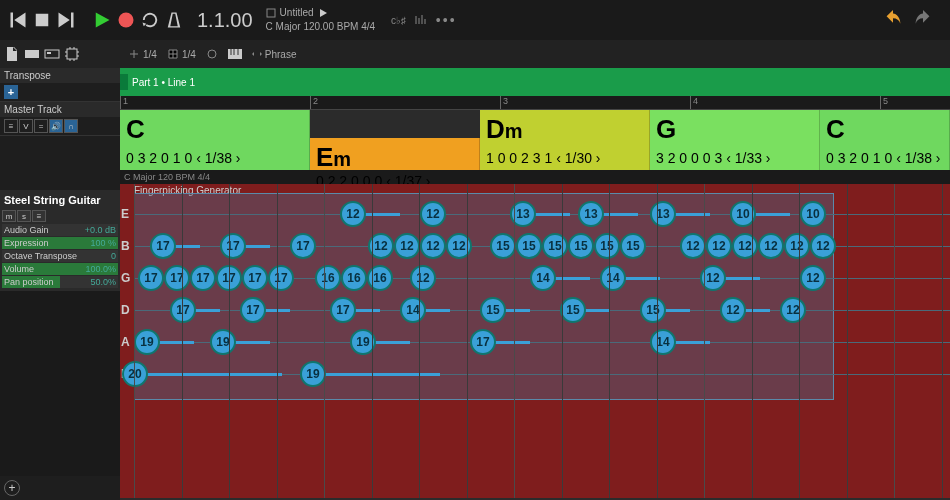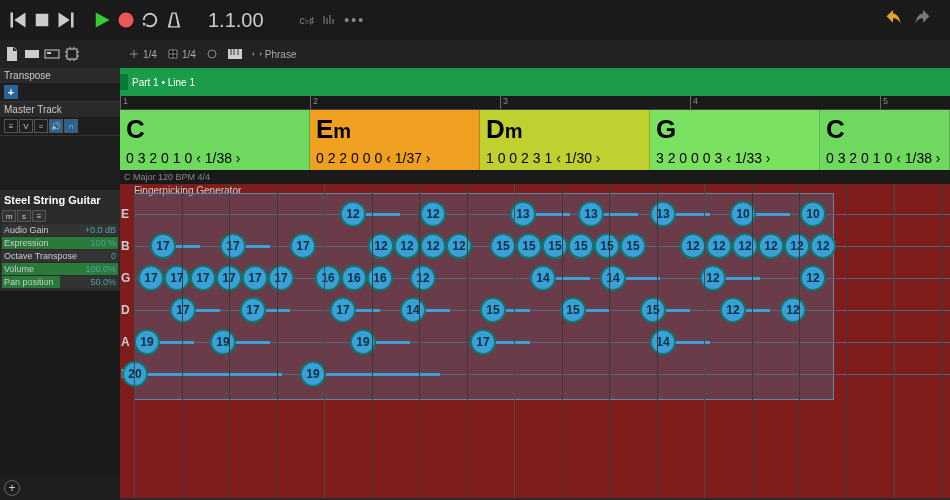--- a/index.html
+++ b/index.html
@@ -1,19 +1,19 @@
 <!DOCTYPE html>
 <html><head>
 <meta charset="utf-8">
 <style>
 *{margin:0;padding:0;box-sizing:border-box;font-family:Arial,Helvetica,sans-serif}
 body{background:#2b2b2b;color:#ccc;width:950px;height:500px;overflow:hidden;font-size:11px}
 .topbar{height:40px;background:#1a1a1a;display:flex;align-items:center;padding:0 8px;gap:4px}
 .tbtn{width:20px;height:20px;display:flex;align-items:center;justify-content:center;cursor:pointer}
-.pos-display{font-size:20px;color:#ccc;margin:0 20px;font-weight:300}
+.pos-display{font-size:20px;color:#ccc;margin:0 9px;font-weight:300}
 .proj-info{display:flex;flex-direction:column;font-size:10px;color:#aaa;line-height:14px}
 .proj-title{display:flex;align-items:center;gap:4px}
 .proj-title svg{width:10px;height:10px}
 .spacer{flex:1}
 .undo-redo{display:flex;gap:8px;margin-right:8px}
 .undo-redo svg{width:22px;height:22px}
 .row2{height:28px;background:#222;display:flex;align-items:center}
 .left-tools{width:120px;display:flex;gap:4px;padding:0 4px;align-items:center}
 .left-tools svg{width:16px;height:16px}
 .quant-bar{display:flex;align-items:center;gap:10px;padding-left:8px;font-size:10px;color:#aaa}
@@ -95,20 +95,32 @@
         <path fill="none" stroke="#ccc" stroke-width="1.5" d="M3 8a5 5 0 1 1 2 4"></path>
         <path fill="#ccc" d="M3 13l-1-3 3 1z"></path>
       </svg>
     </div>
   <div class="tbtn">
       <svg viewBox="0 0 16 16">
         <path fill="#ccc" d="M6 2h4l3 12H3zM7 3l-2 10h6L9 3z"></path>
       </svg>
     </div>
   <div class="pos-display">1.1.00</div>
+  <div class="proj-info">
+    <div class="proj-title">
+        <svg viewBox="0 0 10 10">
+          <rect x="1" y="1" width="8" height="8" fill="none" stroke="#888"></rect>
+        </svg>
+        <span>Untitled</span>
+        <svg viewBox="0 0 10 10">
+          <path fill="#ccc" d="M2 1l7 4-7 4z"></path>
+        </svg>
+      </div>
+    <div>C Major   120.00 BPM   4/4</div>
+  </div>
   <div style="margin-left:12px;display:flex;gap:8px;align-items:center">
     <span style="font-size:10px;color:#888">c♭♯</span>
     <svg width="14" height="14">
         <path stroke="#888" d="M2 3v8M5 5v6M8 2v9M11 6v5"></path>
       </svg>
     <span style="color:#888;font-size:14px;letter-spacing:2px">•••</span>
   </div>
   <div class="spacer"></div>
   <div class="undo-redo">
     <svg viewBox="0 0 24 24">
@@ -236,21 +248,21 @@
         <div class="ruler-mark" style="left: 760px;">5</div>
       </div>
     <div class="chord-row" id="chords">
         <div class="chord" style="background: rgb(111, 216, 95); width: 190px;">
           <div class="chord-name">C<span class="suf"></span></div>
           <div class="chord-meta">
             <span>0 3 2 0 1 0</span> 
             <span>‹ 1/38 ›</span>
           </div>
         </div>
-        <div class="chord" style="background: rgb(240, 160, 32); width: 170px;">
+        <div class="chord" style="background: rgb(240, 160, 32); width: 170px; margin-top: 28px;">
           <div class="chord-name">E<span class="suf">m</span></div>
           <div class="chord-meta">
             <span>0 2 2 0 0 0</span> 
             <span>‹ 1/37 ›</span>
           </div>
         </div>
         <div class="chord" style="background: rgb(192, 208, 48); width: 170px;">
           <div class="chord-name">D<span class="suf">m</span></div>
           <div class="chord-meta">
             <span>1 0 0 2 3 1</span> 

